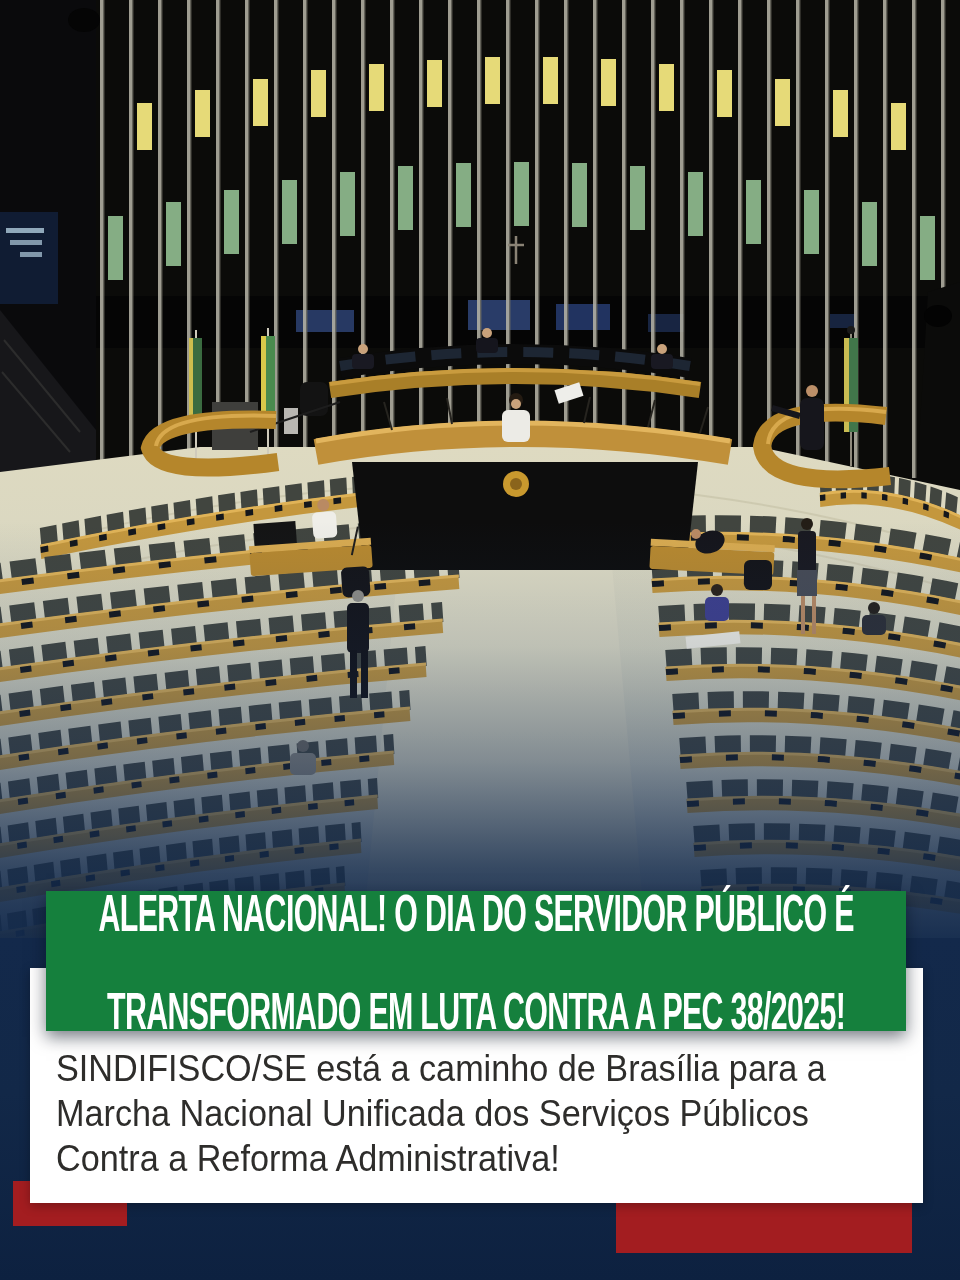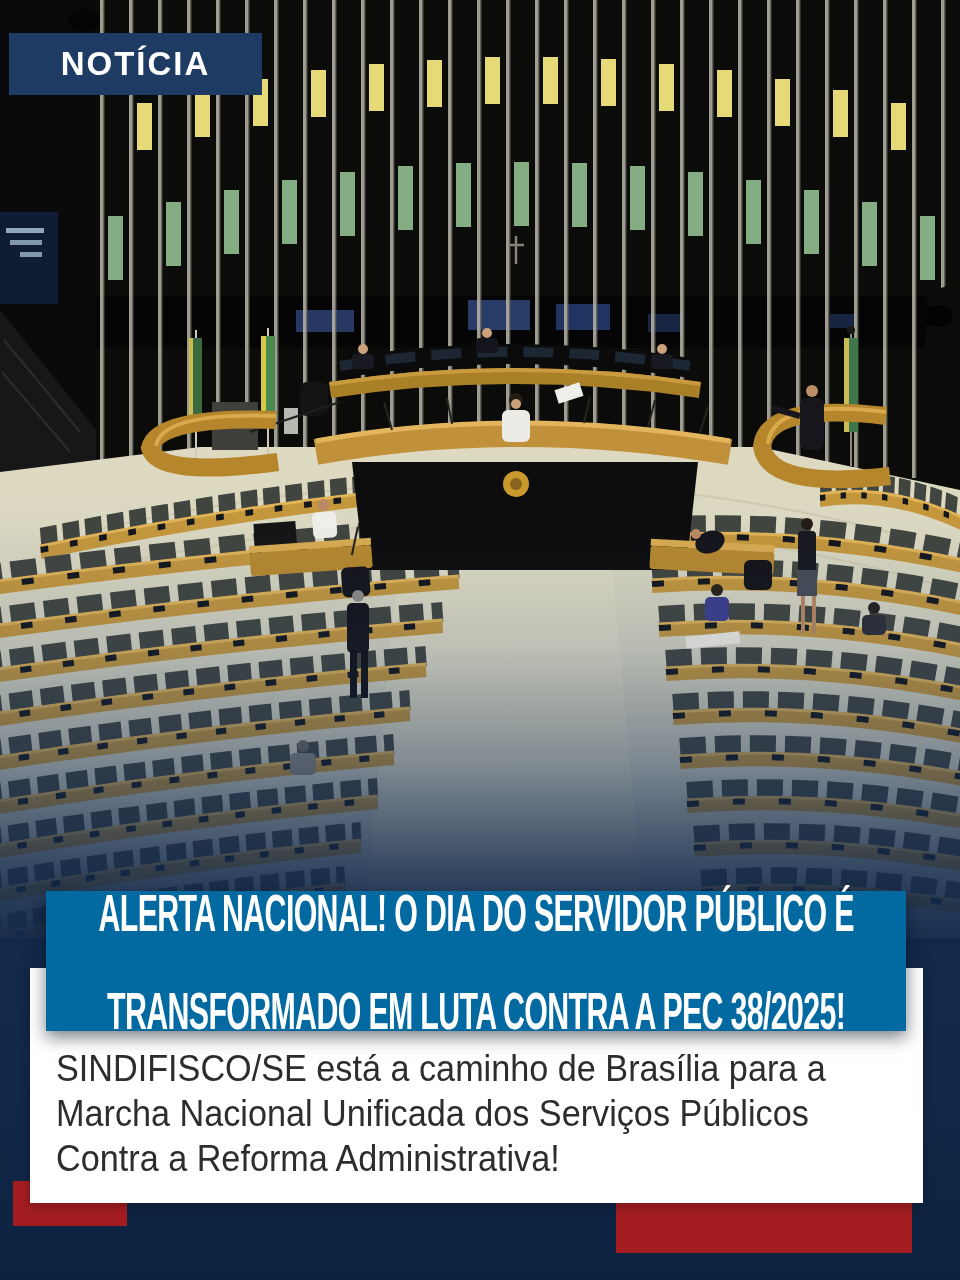--- a/index.html
+++ b/index.html
@@ -28,21 +28,21 @@
   .badge{
     position:absolute;left:9px;top:33px;width:253px;height:62px;z-index:6;
     background:#1e3c63;display:flex;align-items:center;justify-content:center;
   }
   .badge span{
     color:#ffffff;font-size:33px;font-weight:bold;letter-spacing:2px;
   }
   
   .banner{
     position:absolute;left:46px;top:891px;width:860px;height:140px;z-index:7;
-    background:#0369a1;box-shadow:0 6px 16px rgba(4,12,28,0.55);
+    background:#15803d;box-shadow:0 6px 16px rgba(4,12,28,0.55);
     display:flex;flex-direction:column;align-items:center;justify-content:center;
     padding-top:2px;box-sizing:border-box;gap:48px;
   }
   .banner-line{
     color:#ffffff;font-weight:bold;font-size:46px;line-height:50px;
     white-space:nowrap;letter-spacing:-1px;
     transform:scale(0.66,1.12);transform-origin:center center;
   }
   
   .card{
@@ -329,17 +329,14 @@
     <div class="card-line">SINDIFISCO/SE está a caminho de Brasília para a</div>
     <div class="card-line">Marcha Nacional Unificada dos Serviços Públicos</div>
     <div class="card-line">Contra a Reforma Administrativa!</div>
   </div>
 
   <div class="banner">
     <div class="banner-line">ALERTA NACIONAL! O DIA DO SERVIDOR PÚBLICO É</div>
     <div class="banner-line">TRANSFORMADO EM LUTA CONTRA A PEC 38/2025!</div>
   </div>
 
-  <div class="badge">
-    <span>NOTÍCIA</span>
-  </div>
 
 </div>
 
 </body></html>

